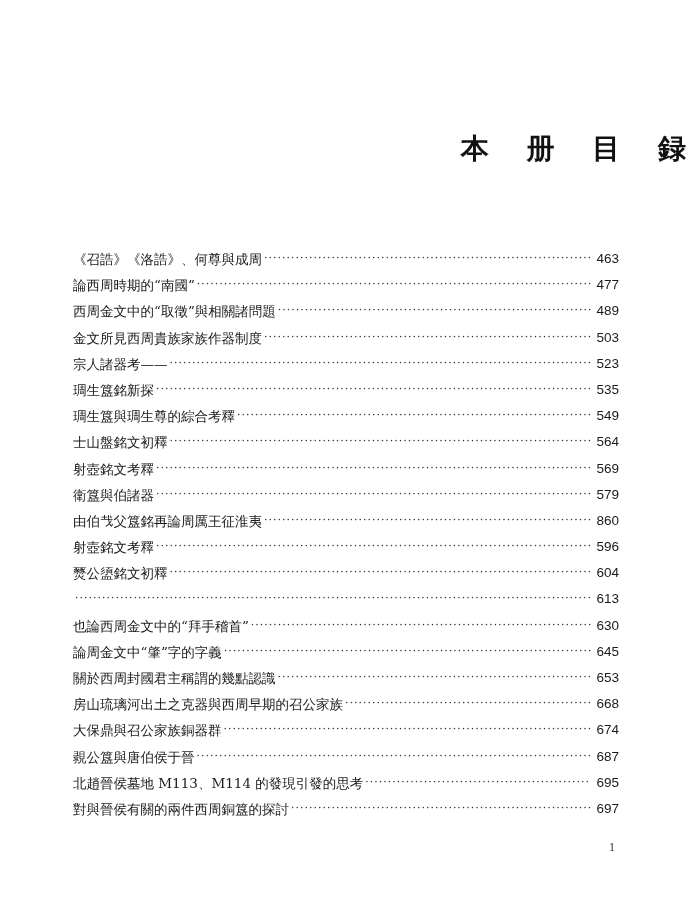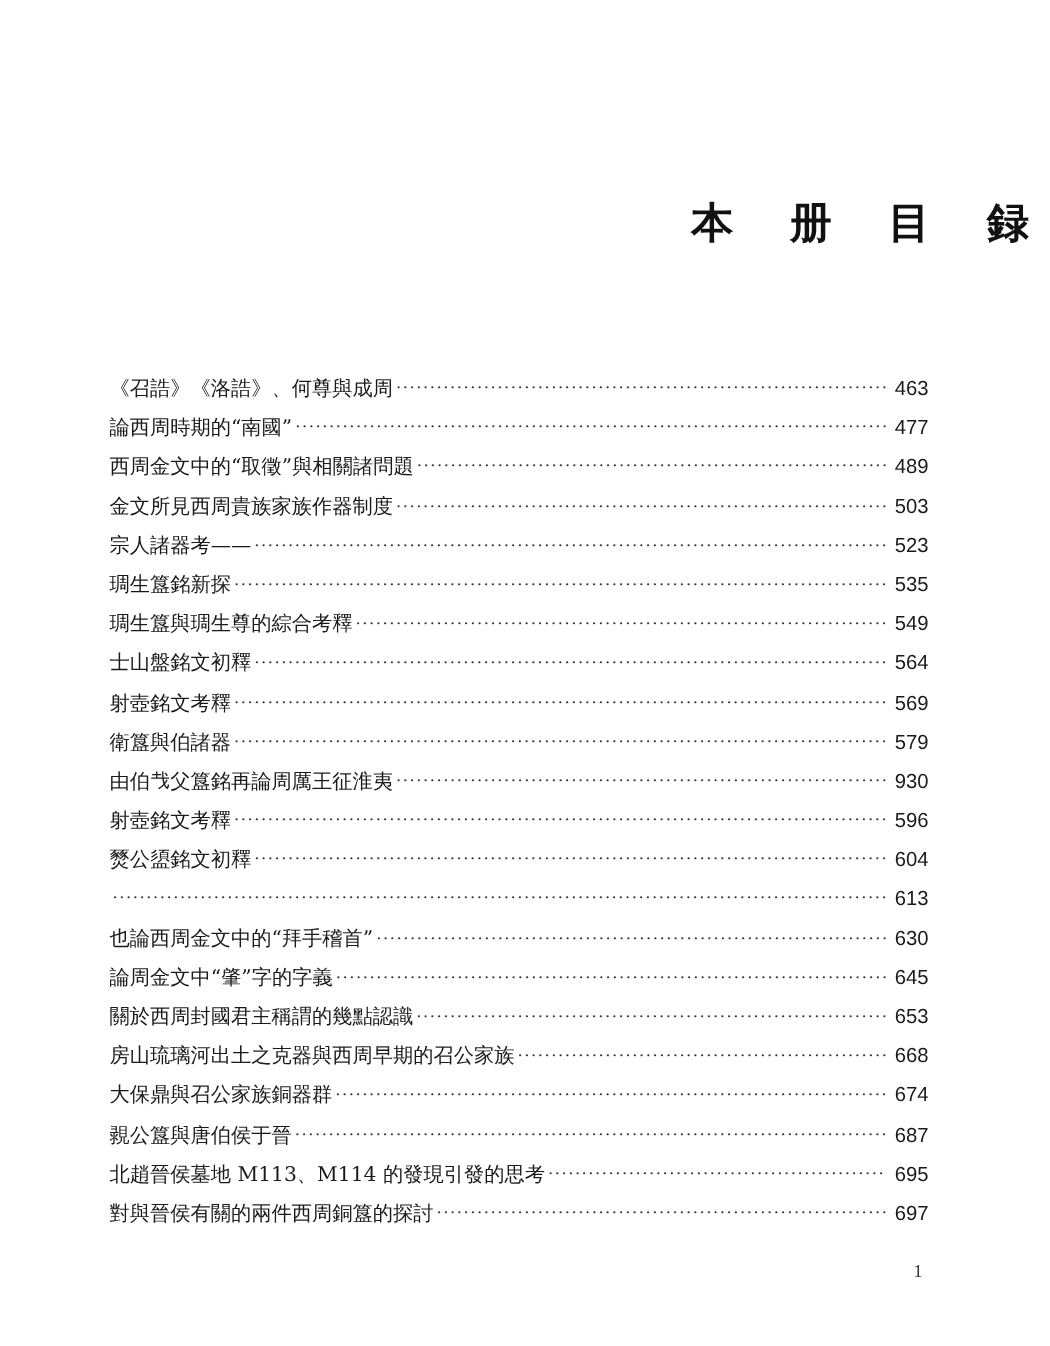--- a/index.html
+++ b/index.html
@@ -91,21 +91,21 @@
       <span class="toc-page">569</span>
     </li>
   <li class="toc-row">
       <span class="toc-title">衛簋與伯𤞍諸器</span>
       <span class="toc-leader"></span>
       <span class="toc-page">579</span>
     </li>
   <li class="toc-row">
       <span class="toc-title">由伯𢦏父簋銘再論周厲王征淮夷</span>
       <span class="toc-leader"></span>
-      <span class="toc-page">930</span>
+      <span class="toc-page">860</span>
     </li>
   <li class="toc-row">
       <span class="toc-title">射壺銘文考釋</span>
       <span class="toc-leader"></span>
       <span class="toc-page">596</span>
     </li>
   <li class="toc-row">
       <span class="toc-title">燹公盨銘文初釋</span>
       <span class="toc-leader"></span>
       <span class="toc-page">604</span>

